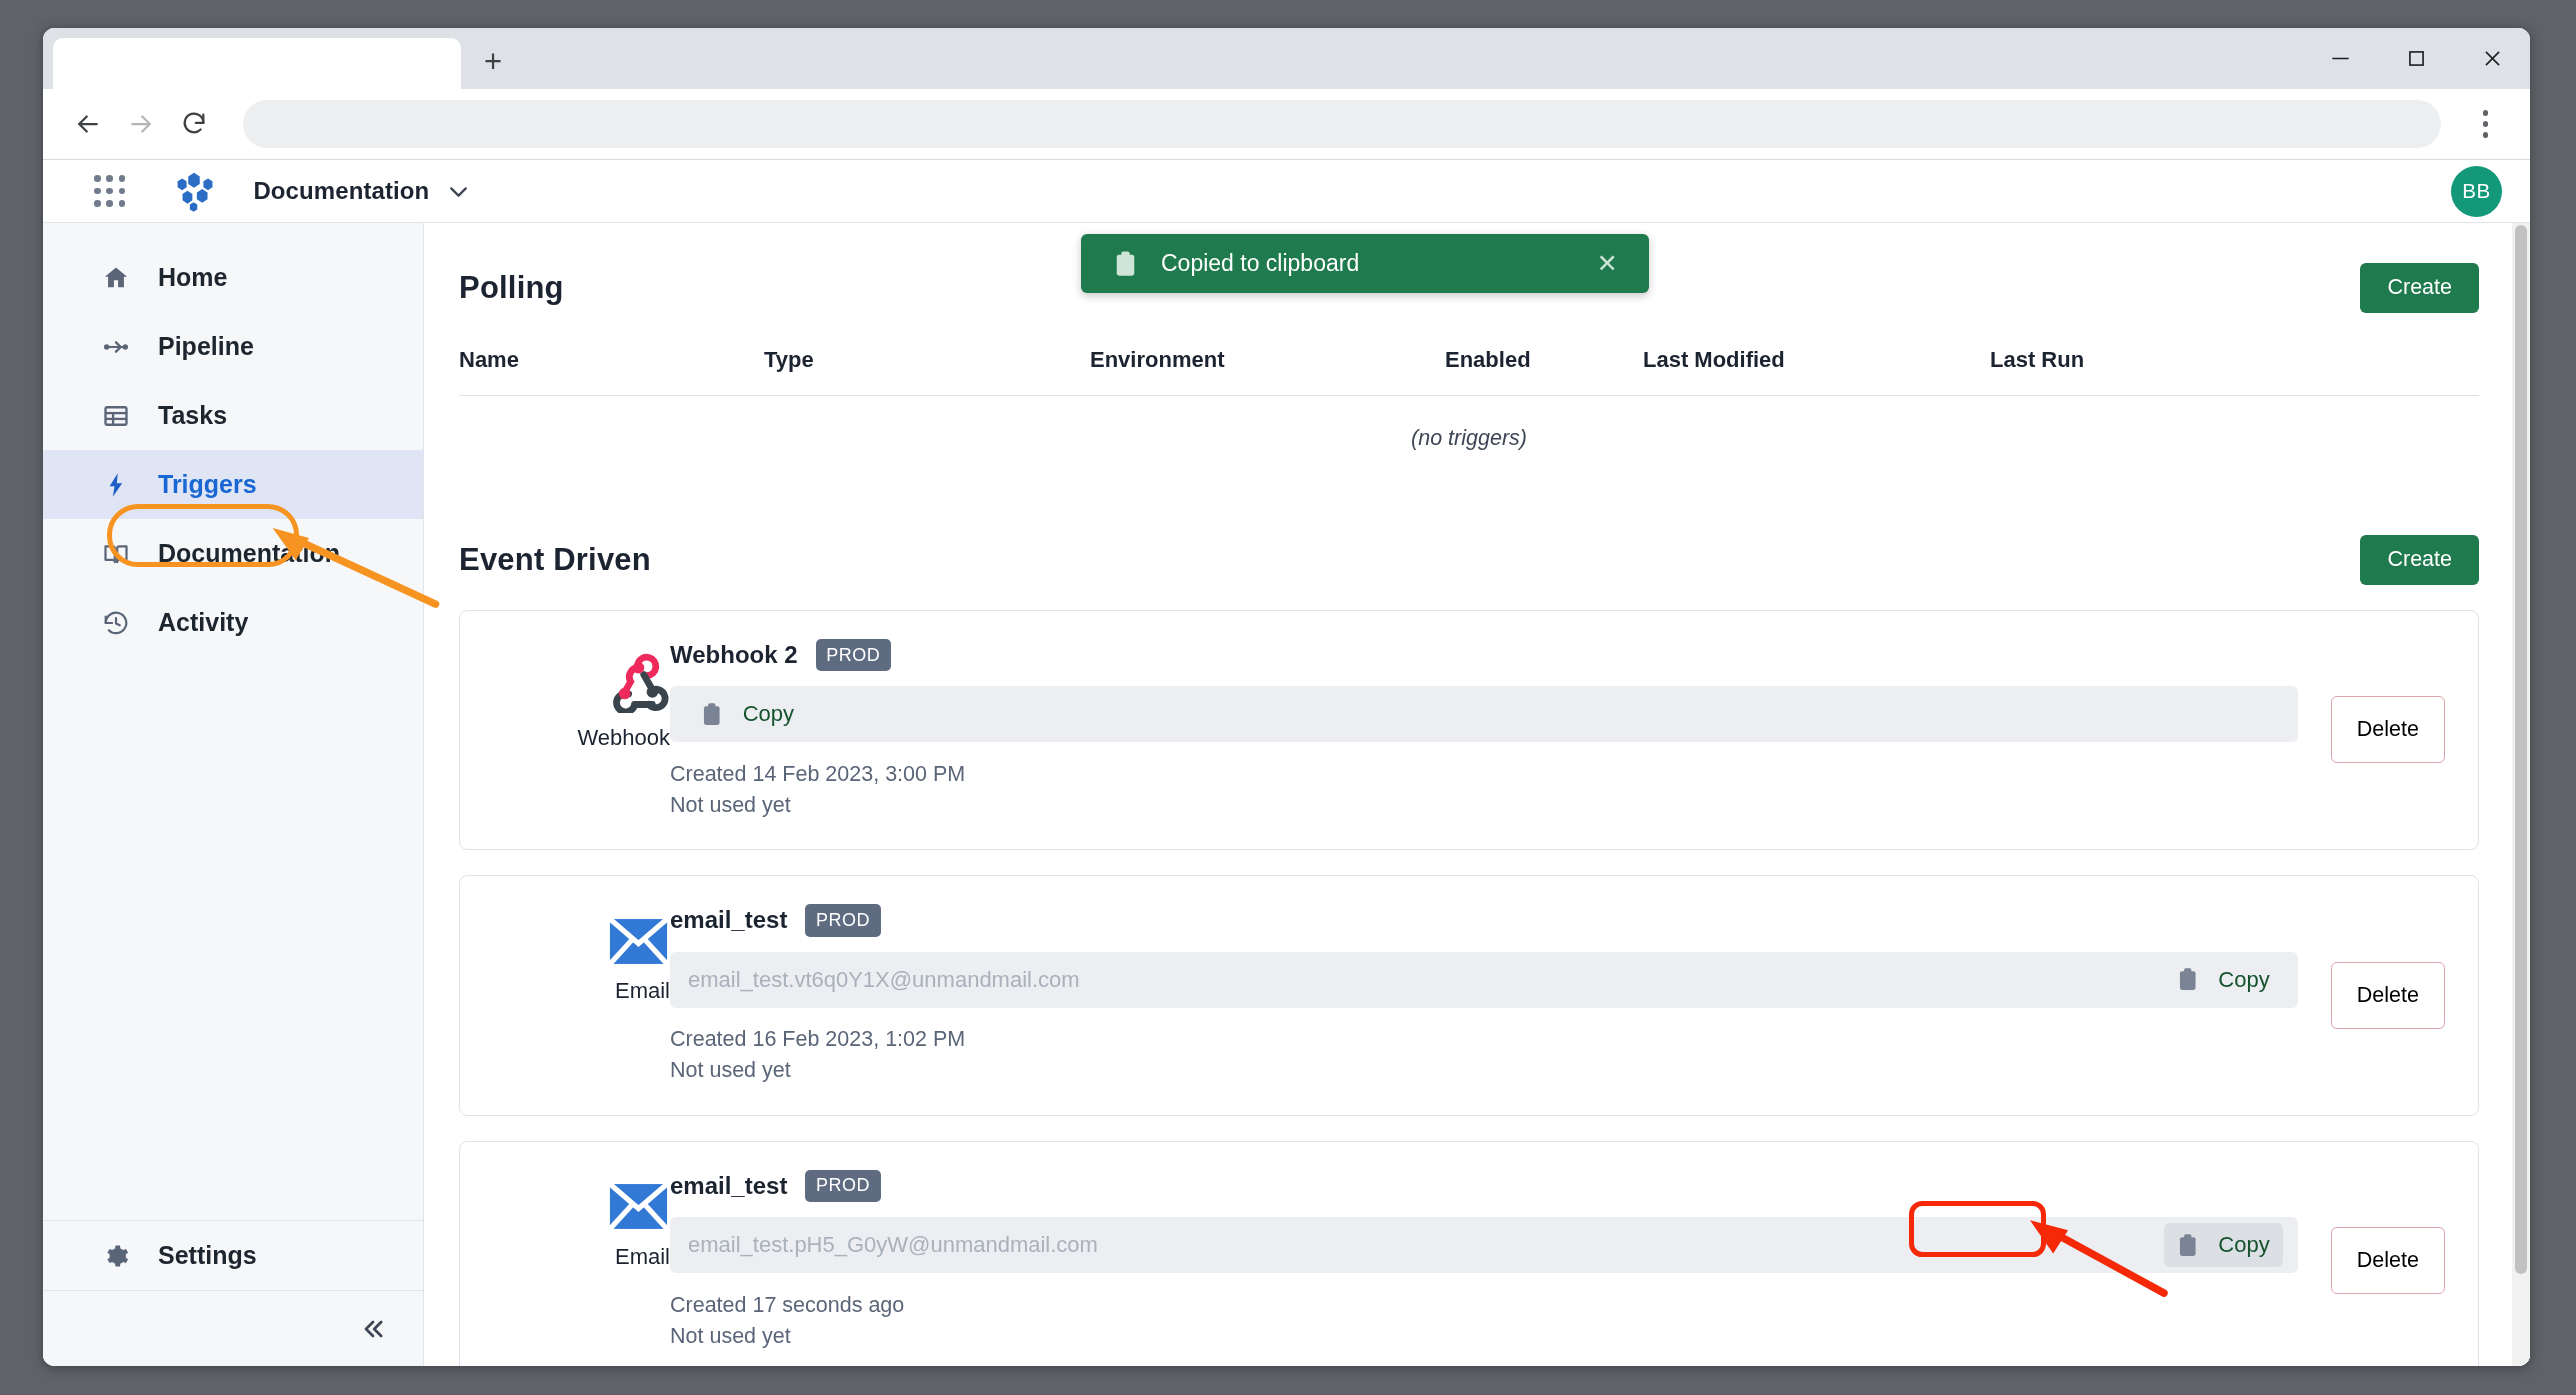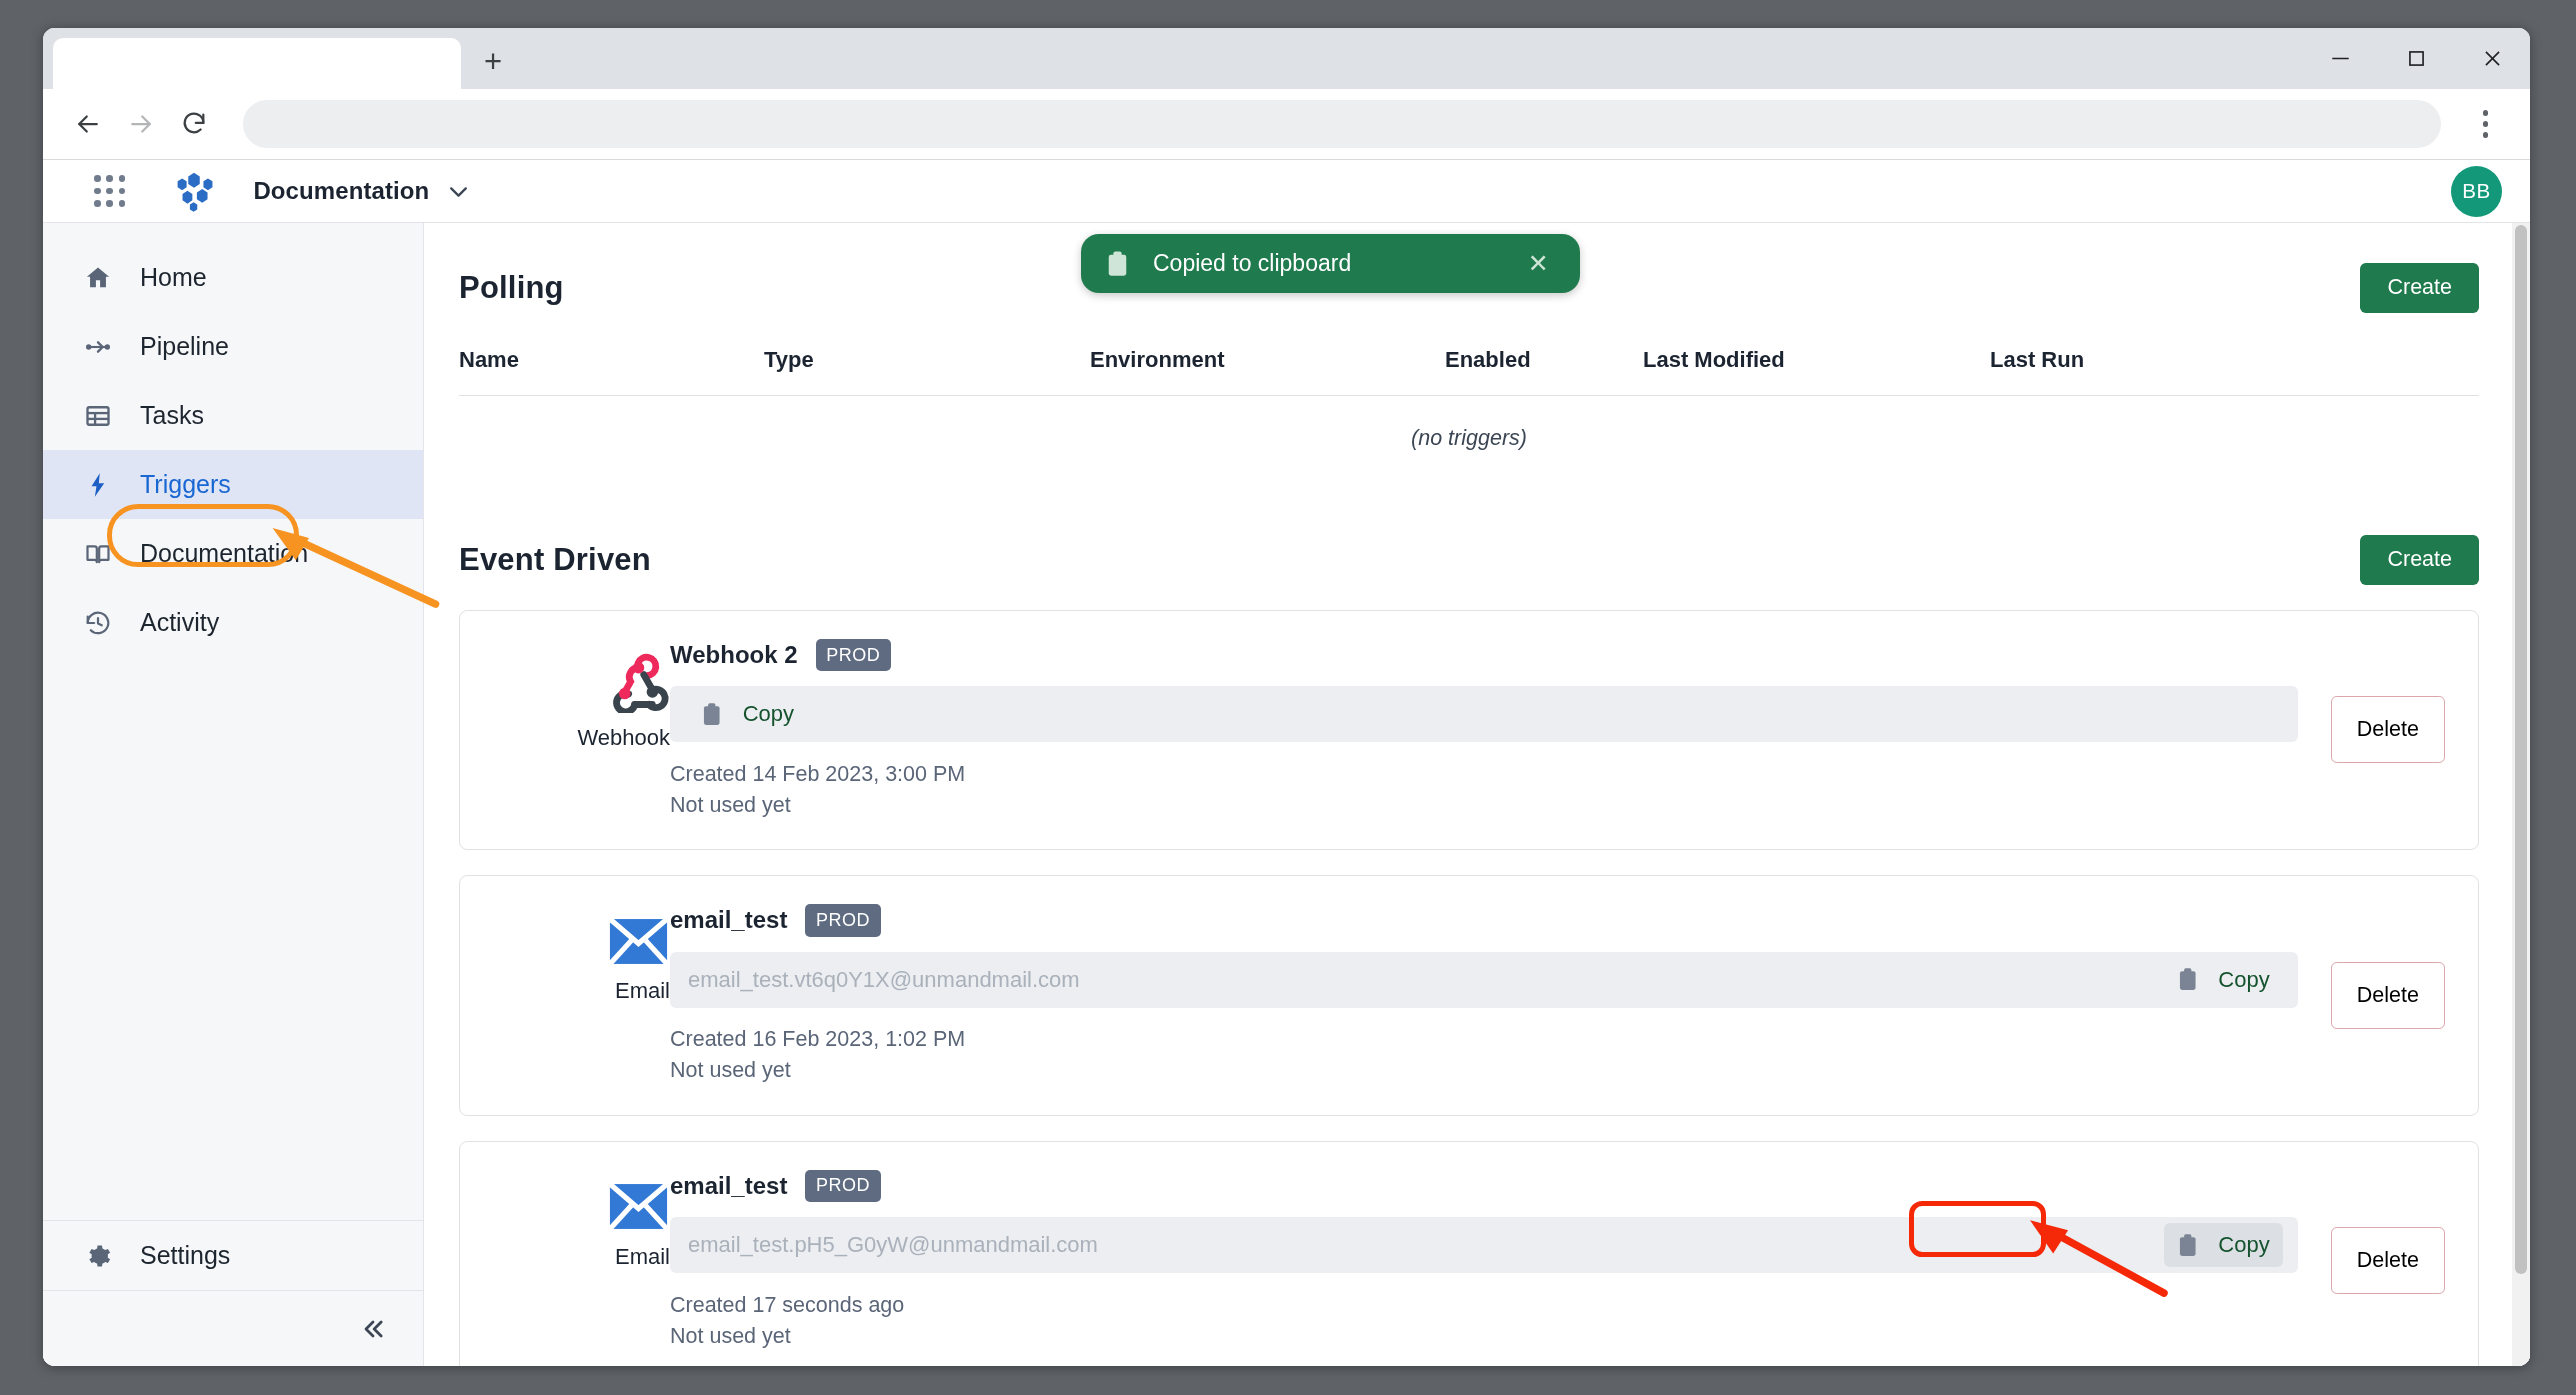--- a/index.html
+++ b/index.html
@@ -133,25 +133,26 @@
     width: 381px;
     background: #f6f7f9;
     border-right: 0.8px solid #e2e4e7;
     display: flex; flex-direction: column;
     flex: 0 0 auto;
   }
   .nav-list { padding-top: 20px; flex: 1; }
   .nav-item {
     display: flex; align-items: center;
     height: 69px;
-    padding-left: 41px;
+    padding-left: 59px;
     cursor: pointer;
     font-size: 25px;
     color: #1d252f;
     position: relative;
+    font-weight: bold;
   }
   .nav-item .ico { width: 36px; display: flex; align-items: center; justify-content: flex-start; }
   .nav-item .lbl { margin-left: 20px; }
   .nav-item.active { background: #dfe5f5; }
   .nav-item.active .lbl { color: #1967d2; }
   .sidebar-bottom { border-top: 0.8px solid #e2e4e7; }
   .collapse-row {
     height: 76px;
     display: flex; align-items: center; justify-content: flex-end;
     padding-right: 36px;
@@ -283,25 +284,25 @@
   .vscroll .thumb {
     position: absolute; left: 3.3px; right: 3.3px;
     top: 1.7px; height: 1049px;
     background: #c1c1c1; border-radius: 6.6px;
   }
 
   
   #toast {
     position: absolute;
     left: 1038px; top: 206px;
-    width: 499px; height: 59px;
+    width: 568px; height: 59px;
     background: #1f7a4d;
-    border-radius: 18px;
+    border-radius: 6px;
     display: flex; align-items: center;
-    padding: 0 23px 0 24px;
+    padding: 0 23px 0 32px;
     box-shadow: 0 2.5px 8.3px rgba(0,0,0,.22);
     z-index: 40;
   }
   #toast .t-text { margin-left: 23px; color: #fff; font-size: 23px; flex: 1; }
   #toast .t-close {
     color: #cfe5d8; font-size: 25px; cursor: pointer; line-height: 1;
     padding: 5px 8.3px;
   }
 
   

